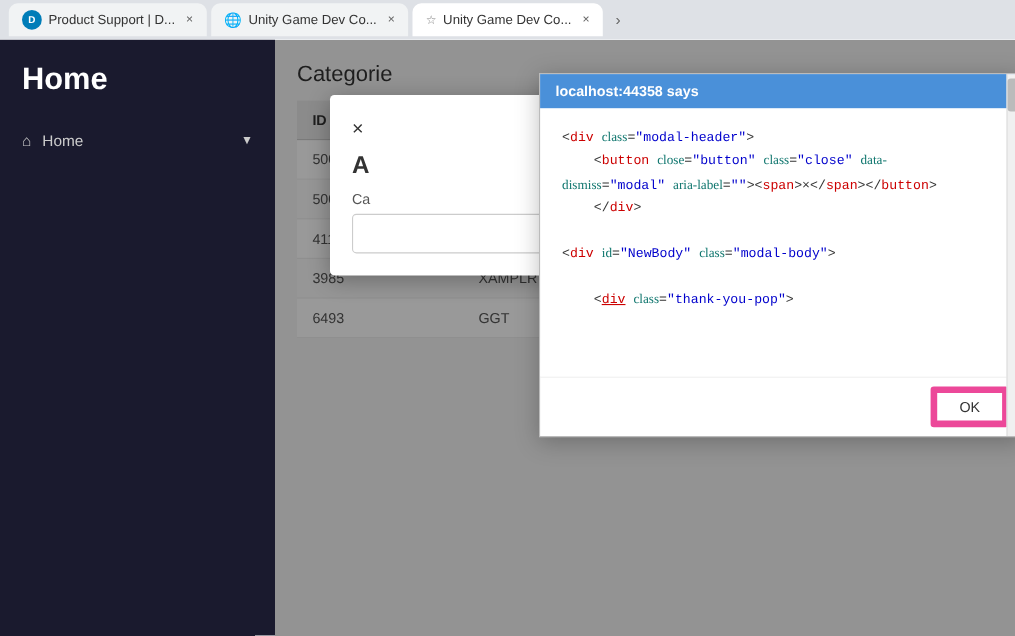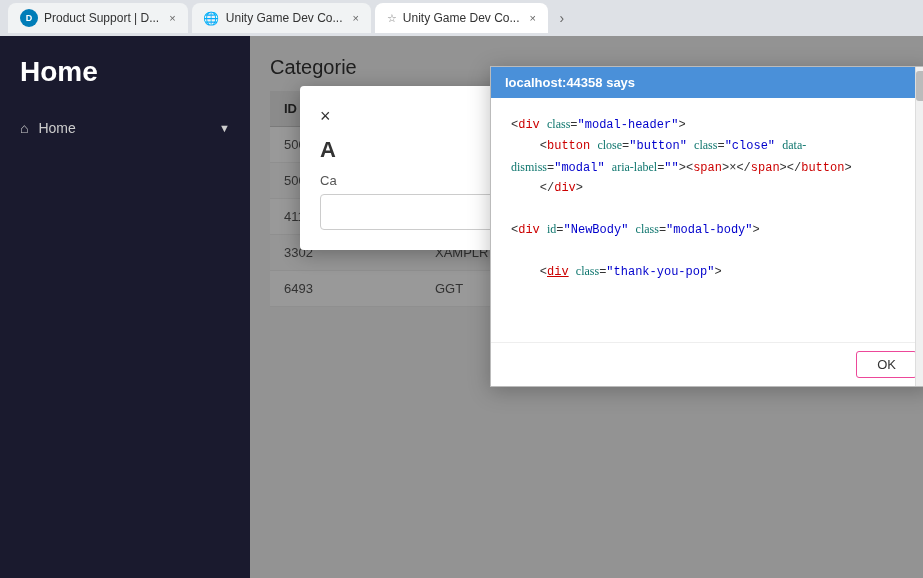--- a/index.html
+++ b/index.html
@@ -195,21 +195,21 @@
       background: linear-gradient(transparent, rgba(255,255,255,0.9));
     }
     .alert-footer {
       display: flex;
       justify-content: flex-end;
       padding: 8px 12px;
       border-top: 1px solid #eee;
     }
     .alert-ok-btn {
       background: #fff;
-      border: 1px solid #ec4899;
+      border: 6px solid #ec4899;
       color: #333;
       padding: 5px 20px;
       font-size: 13px;
       cursor: pointer;
       border-radius: 3px;
     }
     .alert-scrollbar {
       position: absolute;
       right: 0;
       top: 0;
@@ -347,21 +347,21 @@
       <td>5009</td>
       <td>BesmAllah</td>
       <td>besmallah</td>
     </tr>
             <tr>
       <td>4110</td>
       <td>Sorry</td>
       <td>sorry</td>
     </tr>
             <tr>
-      <td>3302</td>
+      <td>3985</td>
       <td>XAMPLR</td>
       <td>xamplr</td>
     </tr>
             <tr>
       <td>6493</td>
       <td>GGT</td>
       <td>ggt</td>
     </tr>
           </tbody>
       </table>

